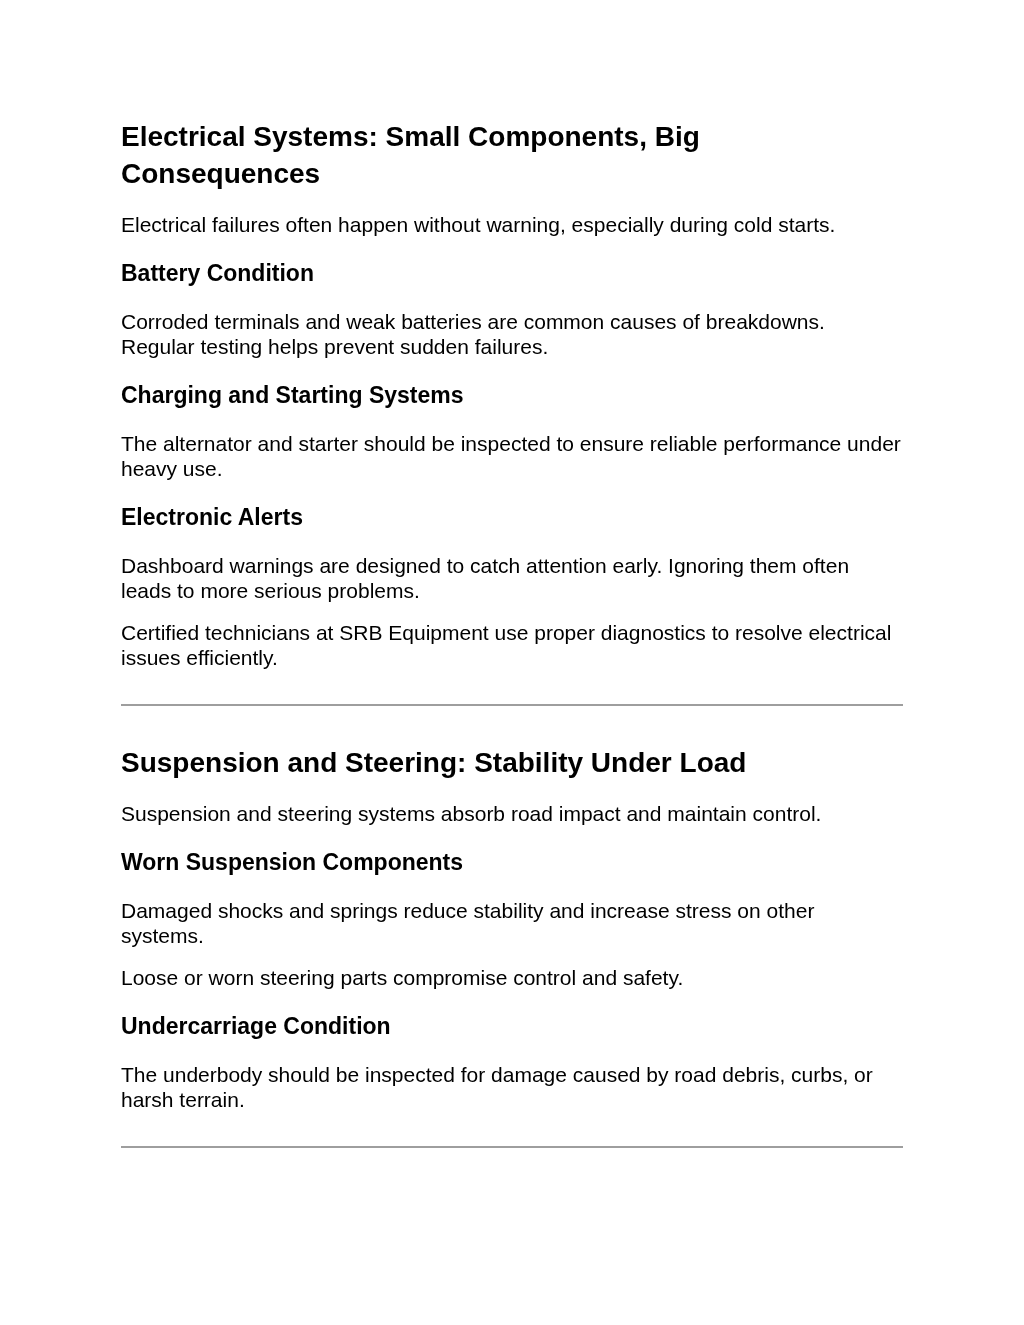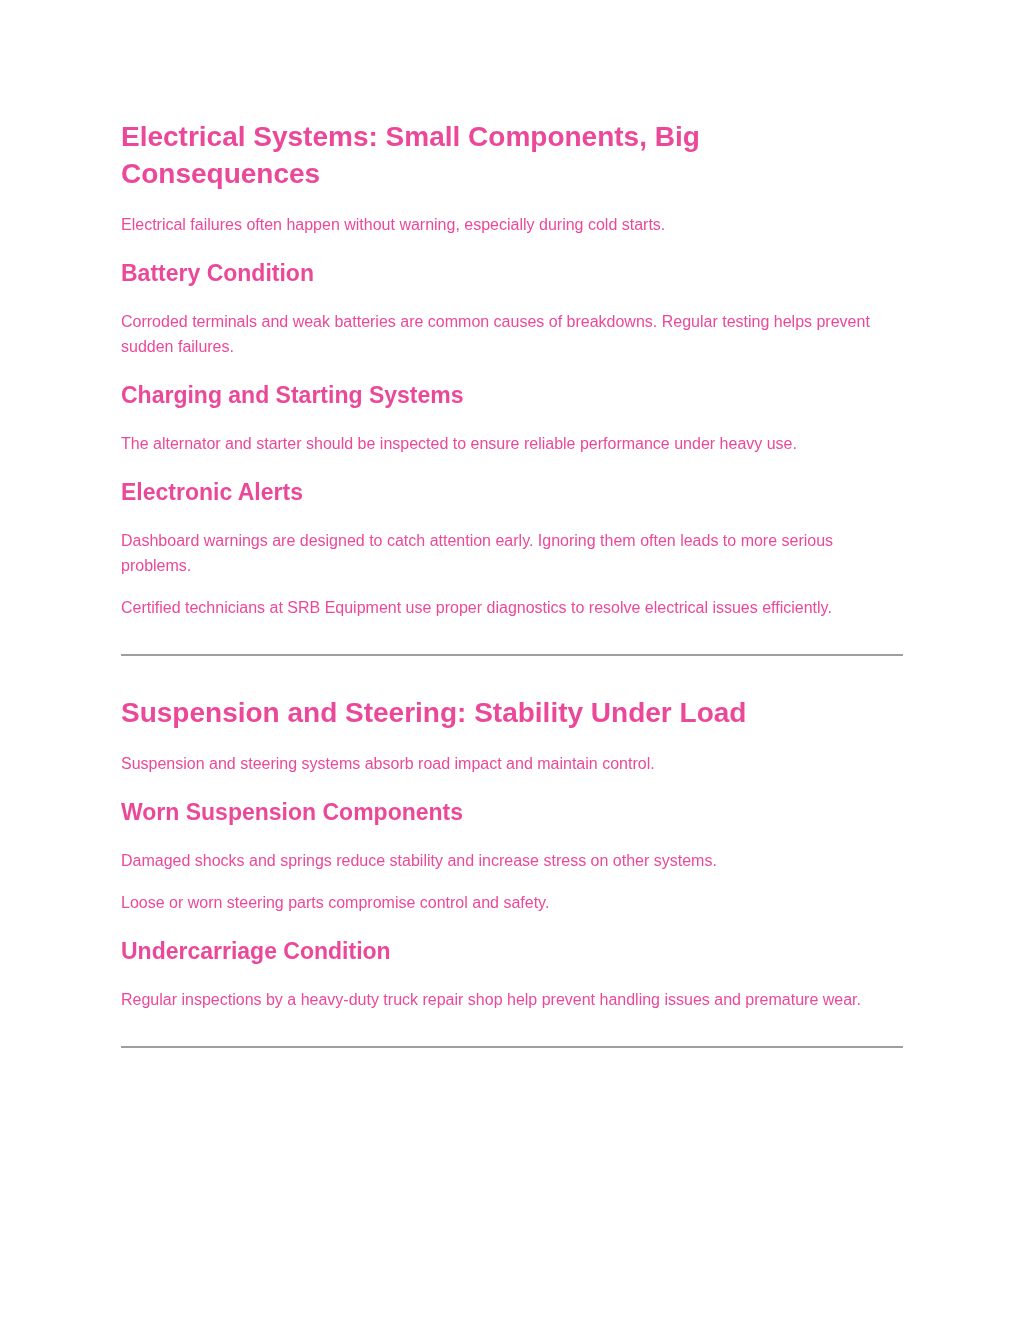--- a/index.html
+++ b/index.html
@@ -7,38 +7,38 @@
     padding: 0;
     background: #ffffff;
   }
   .page {
     width: 1024px;
     height: 1194px;
     background: #ffffff;
     box-sizing: border-box;
     padding: 118px 121px 18px 121px;
     font-family: "Liberation Sans", "DejaVu Sans", sans-serif;
-    color: #ec4899;
+    color: #000000;
     overflow: hidden;
   }
   h1 {
     font-size: 28px;
     line-height: 37px;
     font-weight: 700;
     margin: 0 0 20px 0;
     letter-spacing: 0;
   }
   h2 {
     font-size: 23px;
     line-height: 27px;
     font-weight: 700;
     margin: 23px 0 22px 0;
   }
   p {
-    font-size: 16px;
+    font-size: 21px;
     line-height: 25px;
     font-weight: 400;
     margin: 0 0 17px 0;
   }
   hr.section-divider {
     border: none;
     border-top: 2px solid #9e9e9e;
     margin: 34px 0 38px 0;
     width: 100%;
   }
@@ -70,18 +70,18 @@
     <h1>Suspension and Steering: Stability Under Load</h1>
 
     <p>Suspension and steering systems absorb road impact and maintain control.</p>
 
     <h2>Worn Suspension Components</h2>
     <p>Damaged shocks and springs reduce stability and increase stress on other systems.</p>
 
     <p>Loose or worn steering parts compromise control and safety.</p>
 
     <h2>Undercarriage Condition</h2>
-    <p>Regular inspections by a heavy-duty truck repair shop help prevent handling issues and premature wear.</p>
+    <p>The underbody should be inspected for damage caused by road debris, curbs, or harsh terrain.</p>
   </section>
 
   <hr class="section-divider">
 
 </div>
 
 </body></html>

